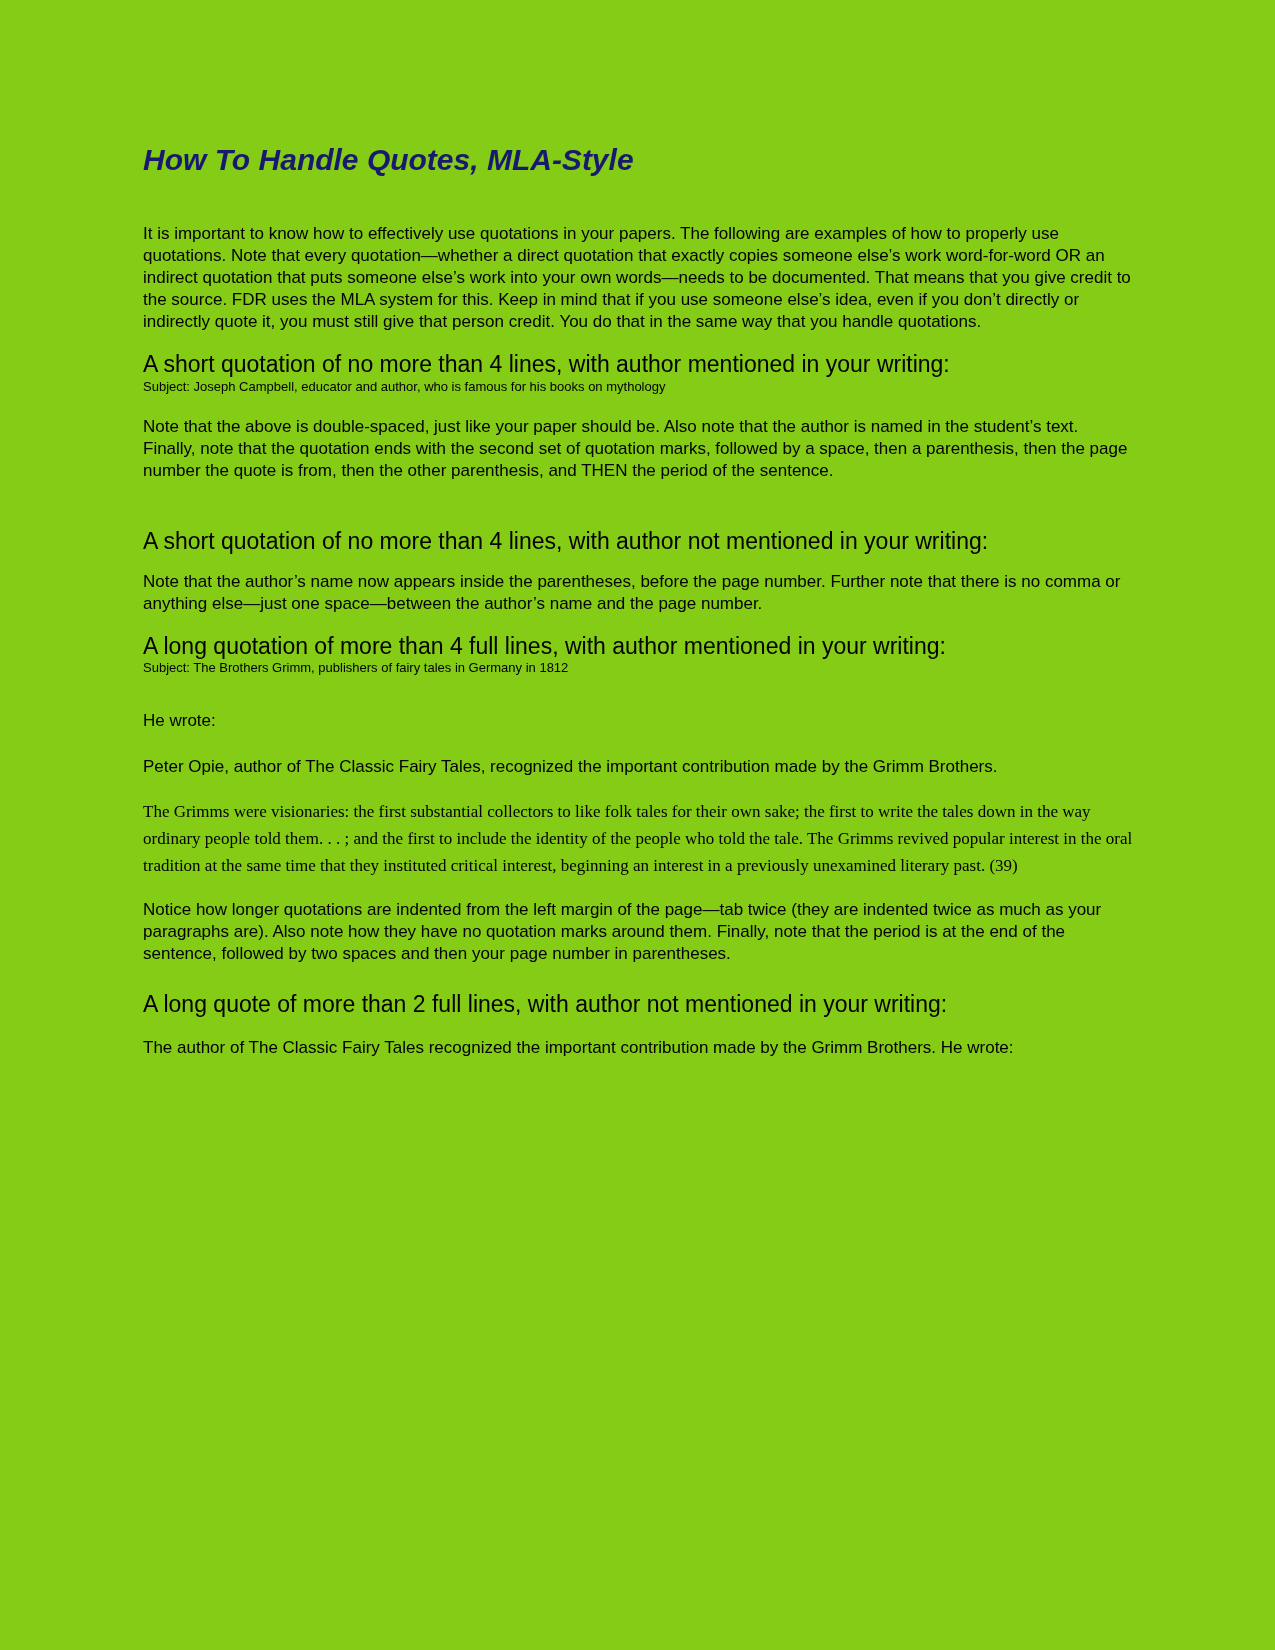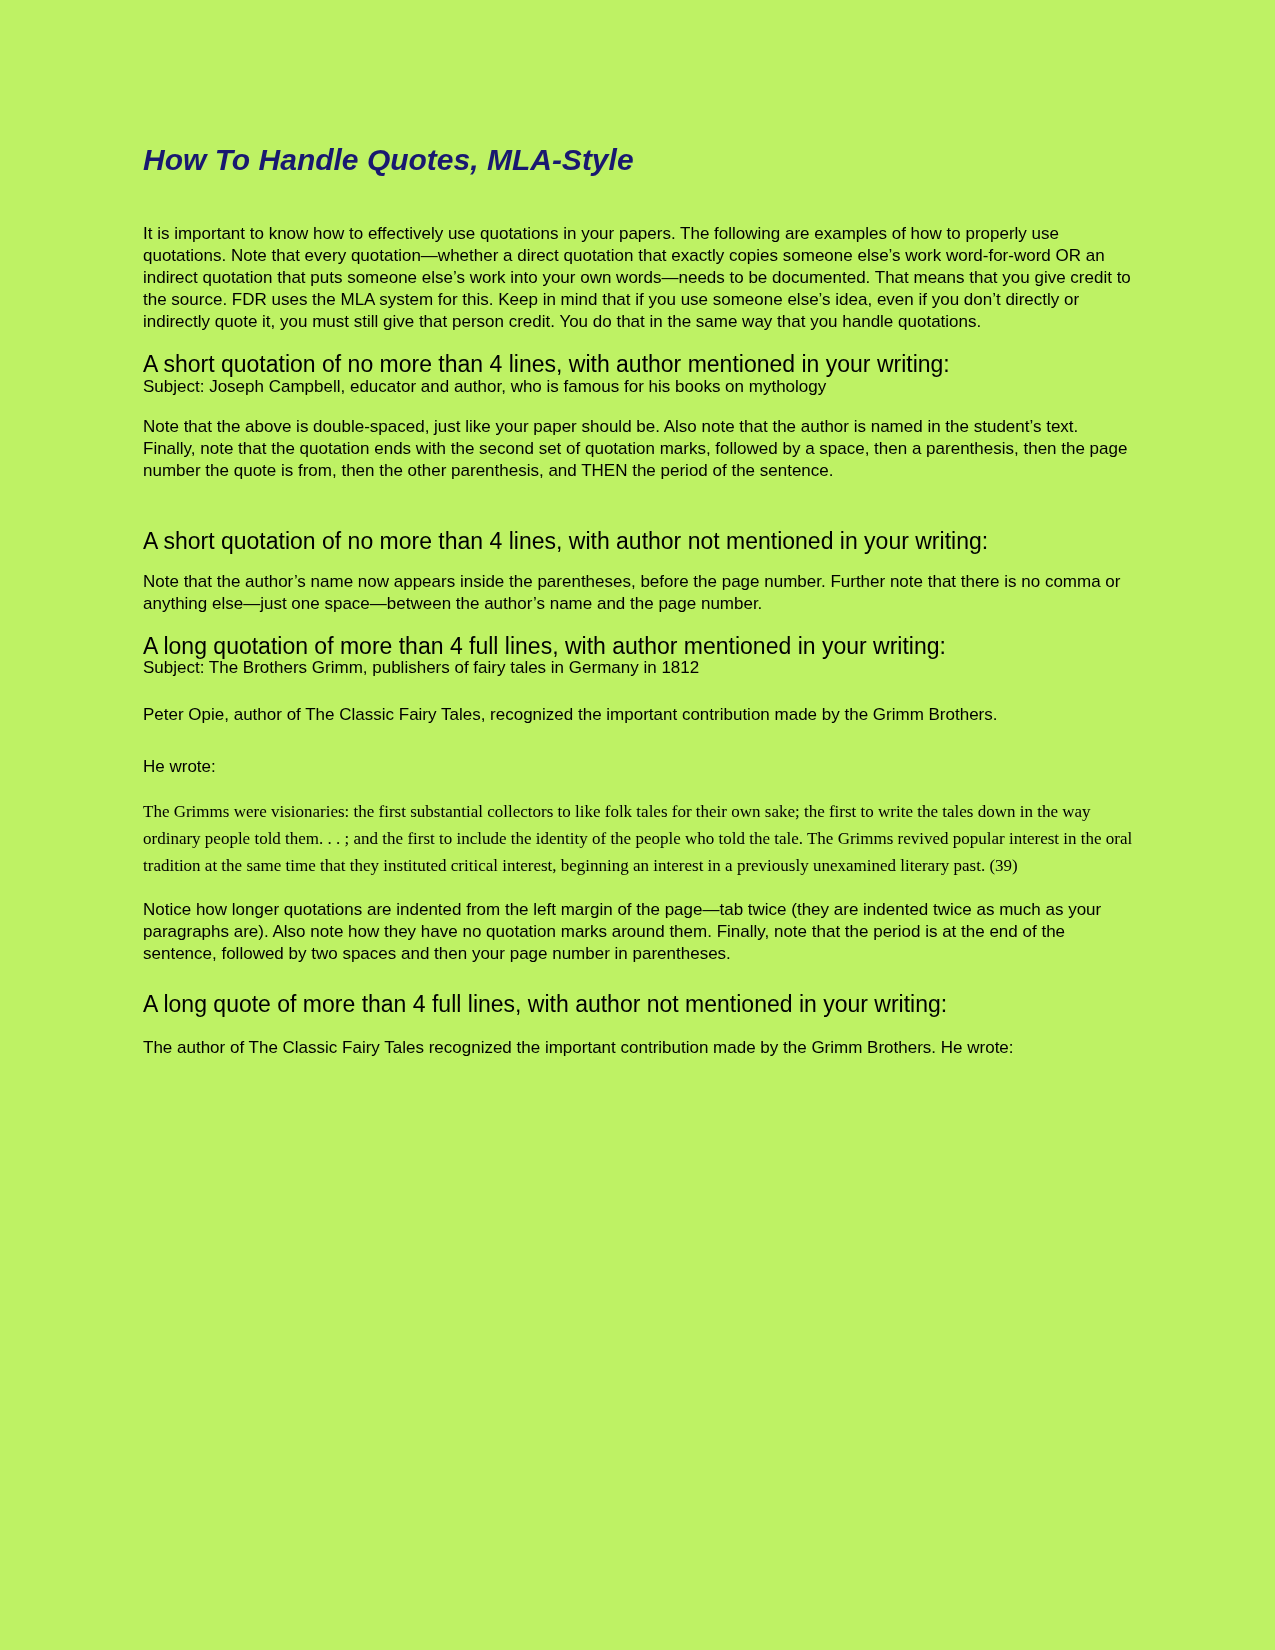--- a/index.html
+++ b/index.html
@@ -13,21 +13,21 @@
     position: relative;
     font-family: "Liberation Sans", "DejaVu Sans", sans-serif;
     color: #000000;
     -webkit-font-smoothing: antialiased;
   }
   .page {
     box-sizing: border-box;
     width: 1275px;
     min-height: 1650px;
     padding: 140px 142px 60px 143px;
-    background: #bef264;
+    background: #84cc16;
   }
   .doc-title {
     font-size: 30px;
     font-weight: bold;
     font-style: italic;
     letter-spacing: 0px;
     margin: 0;
     line-height: 1.3;
   }
   p {
@@ -41,21 +41,21 @@
   .intro {
     margin-top: 44px;
   }
   .sec-heading {
     font-size: 23px;
     line-height: 22.5px;
     font-weight: normal;
     margin: 0;
   }
   .subject-line {
-    font-size: 17px;
+    font-size: 13px;
     line-height: 22.5px;
   }
   .quote {
     font-family: "Liberation Serif", "DejaVu Serif", serif;
     font-size: 17px;
     line-height: 32px;
     color: #000000;
   }
   .quote-long {
     line-height: 27px;
@@ -86,21 +86,21 @@
 
   <h2 class="sec-heading h-sec1">A short quotation of no more than 4 lines, with author mentioned in your writing:</h2>
   <p class="subject-line">Subject: Joseph Campbell, educator and author, who is famous for his books on mythology</p>
   <p class="body-text n-sec1">Note that the above is double-spaced, just like your paper should be. Also note that the author is named in the student’s text. Finally, note that the quotation ends with the second set of quotation marks, followed by a space, then a parenthesis, then the page number the quote is from, then the other parenthesis, and THEN the period of the sentence.</p>
 
   <h2 class="sec-heading h-sec2">A short quotation of no more than 4 lines, with author not mentioned in your writing:</h2>
   <p class="body-text n-sec2">Note that the author’s name now appears inside the parentheses, before the page number. Further note that there is no comma or anything else—just one space—between the author’s name and the page number.</p>
 
   <h2 class="sec-heading h-sec3">A long quotation of more than 4 full lines, with author mentioned in your writing:</h2>
   <p class="subject-line">Subject: The Brothers Grimm, publishers of fairy tales in Germany in 1812</p>
+  <p class="body-text p-hewrote">He wrote:</p>
   <p class="body-text p-leadin3">Peter Opie, author of The Classic Fairy Tales, recognized the important contribution made by the Grimm Brothers.</p>
-  <p class="body-text p-hewrote">He wrote:</p>
   <p class="quote quote-long q-sec3">The Grimms were visionaries: the first substantial collectors to like folk tales for their own sake; the first to write the tales down in the way ordinary people told them. . . ; and the first to include the identity of the people who told the tale. The Grimms revived popular interest in the oral tradition at the same time that they instituted critical interest, beginning an interest in a previously unexamined literary past. (39)</p>
   <p class="body-text n-sec3">Notice how longer quotations are indented from the left margin of the page—tab twice (they are indented twice as much as your paragraphs are). Also note how they have no quotation marks around them. Finally, note that the period is at the end of the sentence, followed by two spaces and then your page number in parentheses.</p>
 
-  <h2 class="sec-heading h-sec4">A long quote of more than 4 full lines, with author not mentioned in your writing:</h2>
+  <h2 class="sec-heading h-sec4">A long quote of more than 2 full lines, with author not mentioned in your writing:</h2>
   <p class="body-text p-leadin4">The author of The Classic Fairy Tales recognized the important contribution made by the Grimm Brothers. He wrote:</p>
 
 </div>
 
 </body></html>

